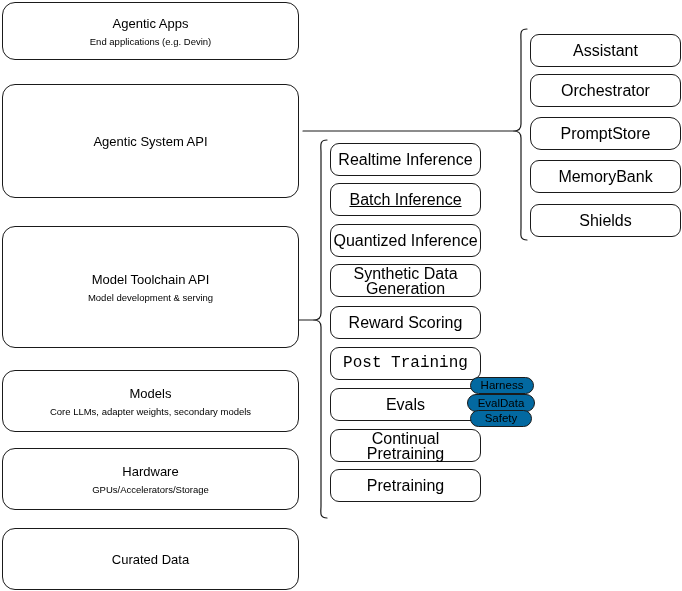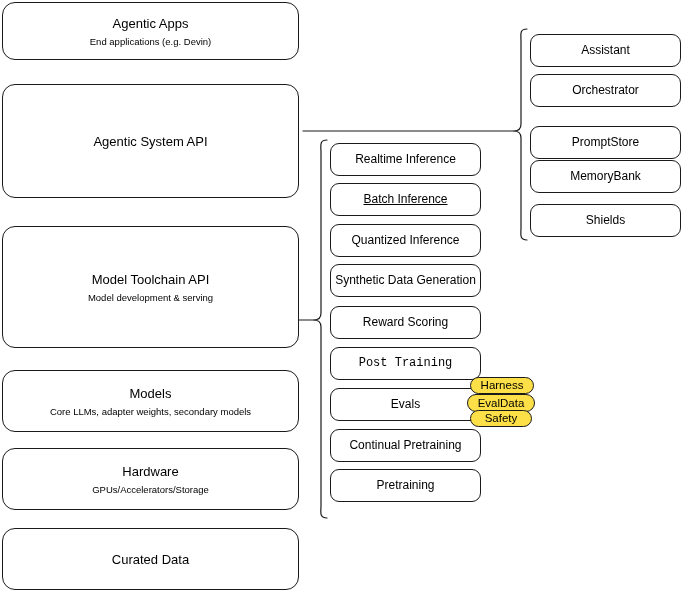--- a/index.html
+++ b/index.html
@@ -49,32 +49,32 @@
     margin-top: 3px;
     color: #000;
   }
 
   
   .chip {
     border-radius: 9px;
     height: 33px;
   }
   .chip .title {
-    font-size: 12px;
+    font-size: 16px;
     line-height: 15px;
   }
   .mid-chip { left: 330px; width: 151px; }
   .right-chip { left: 530px; width: 151px; }
 
   
   .pill {
     position: absolute;
     box-sizing: border-box;
     border: 1.2px solid #1a1a1a;
-    background: #fde047;
+    background: #0369a1;
     border-radius: 999px;
     display: flex;
     align-items: center;
     justify-content: center;
     font-size: 11.5px;
     line-height: 13px;
     white-space: nowrap;
   }
 
   
@@ -149,21 +149,21 @@
   <div class="box layer" style="top:528px;height:62px;">
     <div class="title">Curated Data</div>
   </div>
 
   <div class="box chip right-chip" style="top:34px;">
     <div class="title">Assistant</div>
   </div>
   <div class="box chip right-chip" style="top:74px;">
     <div class="title">Orchestrator</div>
   </div>
-  <div class="box chip right-chip" style="top:126px;">
+  <div class="box chip right-chip" style="top:117px;border-radius:11px;">
     <div class="title">PromptStore</div>
   </div>
   <div class="box chip right-chip" style="top:160px;">
     <div class="title">MemoryBank</div>
   </div>
   <div class="box chip right-chip" style="top:204px;">
     <div class="title">Shields</div>
   </div>
 
   <div class="box chip mid-chip" style="top:143px;">

